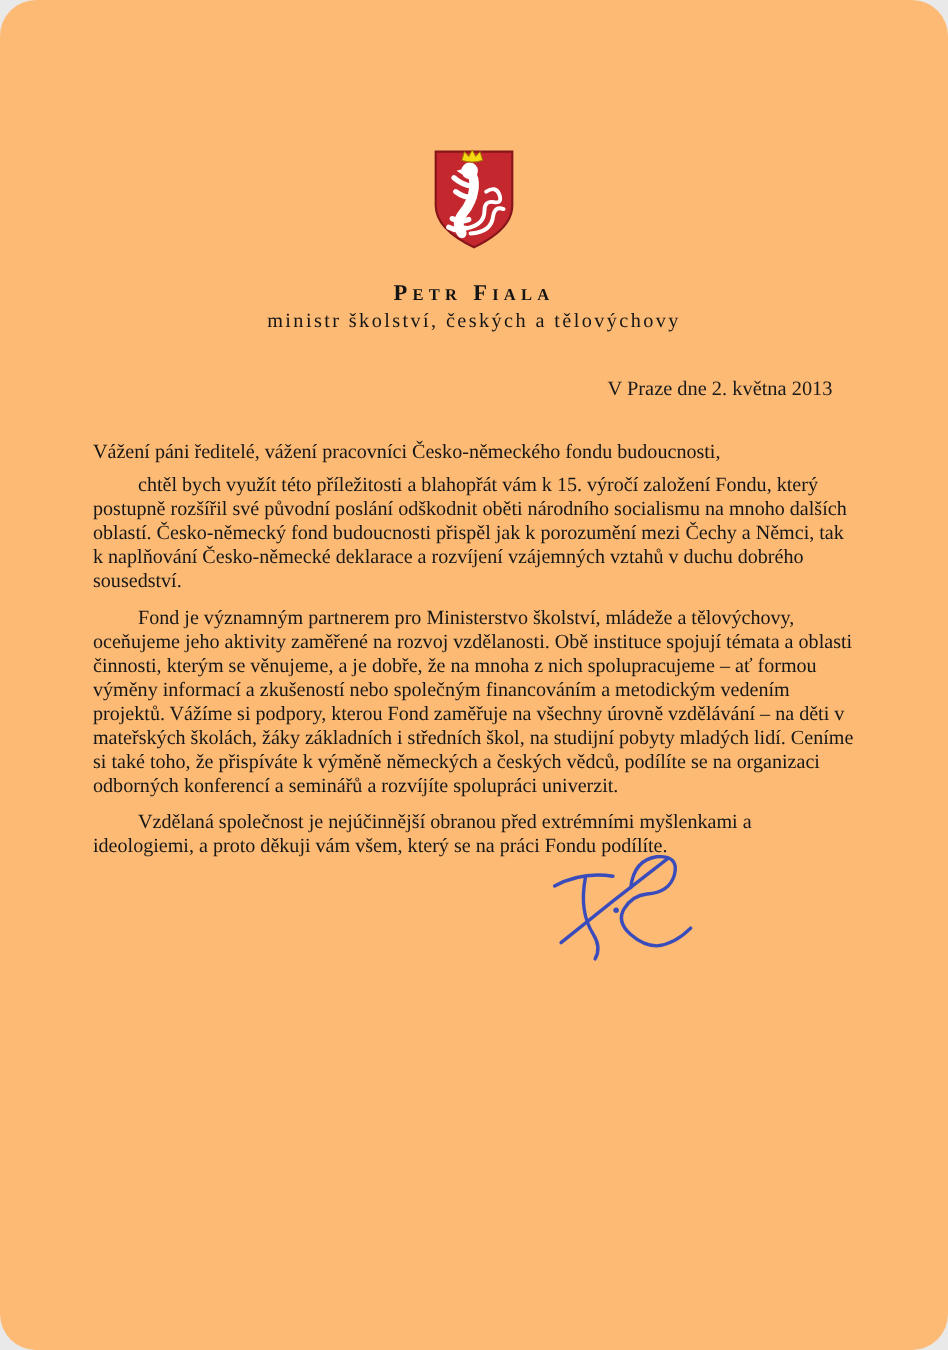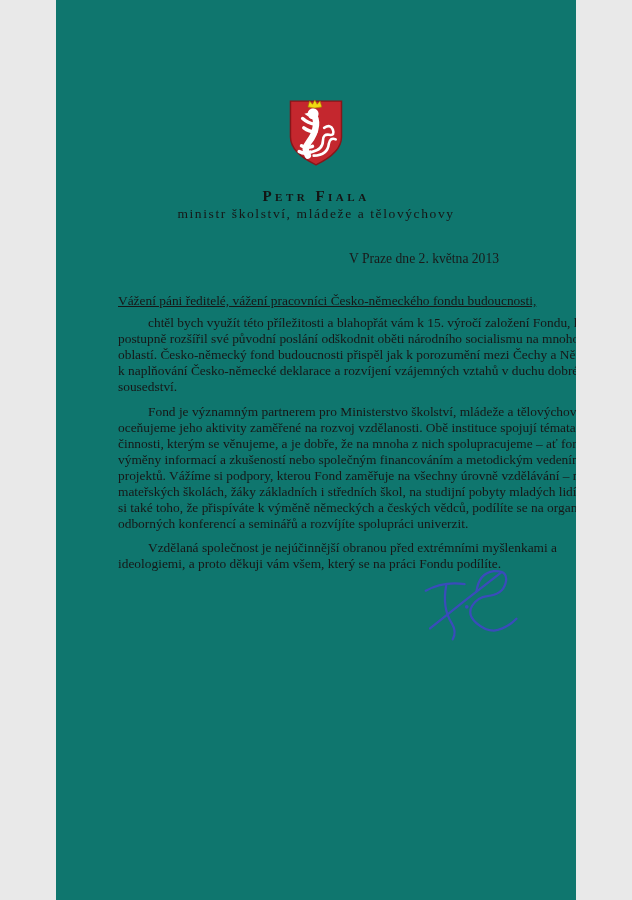--- a/index.html
+++ b/index.html
@@ -2,26 +2,27 @@
 <html><head>
 <meta charset="utf-8">
 <style>
   html, body { margin: 0; padding: 0; }
   body {
     background: #e9e9e9;
     font-family: "Liberation Serif", "DejaVu Serif", serif;
   }
   .page {
     position: relative;
-    width: 520px;
+    width: 632px;
     height: 900px;
     margin: 0 auto;
-    background: #0f766e;
+    background: #fdba74;
     color: #1c1c1c;
     overflow: hidden;
+    border-radius: 24px;
   }
   .emblem {
     position: absolute;
     top: 98px;
     left: 50%;
     transform: translateX(-50%);
     width: 58px;
     height: 70px;
   }
   .emblem svg { width: 100%; height: 100%; display: block; }
@@ -58,21 +59,21 @@
   .letter-body {
     position: absolute;
     top: 293px;
     left: 62px;
     width: 508px;
     font-size: 13.4px;
     line-height: 16.1px;
     text-align: left;
     color: #171717;
   }
-  .salutation { margin: 0 0 6px 0; text-decoration: underline; }
+  .salutation { margin: 0 0 6px 0; }
   .letter-body p {
     margin: 0 0 8px 0;
     text-indent: 30px;
     font-family: Liberation Serif, serif;
   }
   .signature {
     position: absolute;
     top: 566px;
     left: 360px;
     width: 108px;
@@ -100,21 +101,21 @@
         <path d="M46,98 Q70,97 72,78 Q74,66 84,70" stroke-width="4.5"></path>
       </g>
       <circle cx="45" cy="26" r="9.5" fill="#ffffff"></circle>
       <path d="M37,24 l-7,2 6,4 z" fill="#ffffff"></path>
 
       <path d="M36,14 L39,4 L44,9.5 L48,2 L52,9.5 L57,4 L60,14 Q48,18 36,14 Z" fill="#f2d911" stroke="#9b7a00" stroke-width="1"></path>
     </svg>
   </div>
 
   <div class="sender-name">Petr Fiala</div>
-  <div class="sender-title">ministr školství, mládeže a tělovýchovy</div>
+  <div class="sender-title">ministr školství, českých a tělovýchovy</div>
 
   <div class="dateline">V Praze dne 2. května 2013</div>
 
   <div class="letter-body">
     <div class="salutation">Vážení páni ředitelé, vážení pracovníci Česko-německého fondu budoucnosti,</div>
     <p>chtěl bych využít této příležitosti a blahopřát vám k 15. výročí založení Fondu, který postupně rozšířil své původní poslání odškodnit oběti národního socialismu na mnoho dalších oblastí. Česko-německý fond budoucnosti přispěl jak k porozumění mezi Čechy a Němci, tak k naplňování Česko-německé deklarace a rozvíjení vzájemných vztahů v duchu dobrého sousedství.</p>
     <p>Fond je významným partnerem pro Ministerstvo školství, mládeže a tělovýchovy, oceňujeme jeho aktivity zaměřené na rozvoj vzdělanosti. Obě instituce spojují témata a oblasti činnosti, kterým se věnujeme, a je dobře, že na mnoha z nich spolupracujeme – ať formou výměny informací a zkušeností nebo společným financováním a metodickým vedením projektů. Vážíme si podpory, kterou Fond zaměřuje na všechny úrovně vzdělávání – na děti v mateřských školách, žáky základních i středních škol, na studijní pobyty mladých lidí. Ceníme si také toho, že přispíváte k výměně německých a českých vědců, podílíte se na organizaci odborných konferencí a seminářů a rozvíjíte spolupráci univerzit.</p>
     <p>Vzdělaná společnost je nejúčinnější obranou před extrémními myšlenkami a ideologiemi, a proto děkuji vám všem, který se na práci Fondu podílíte.</p>
   </div>
 

